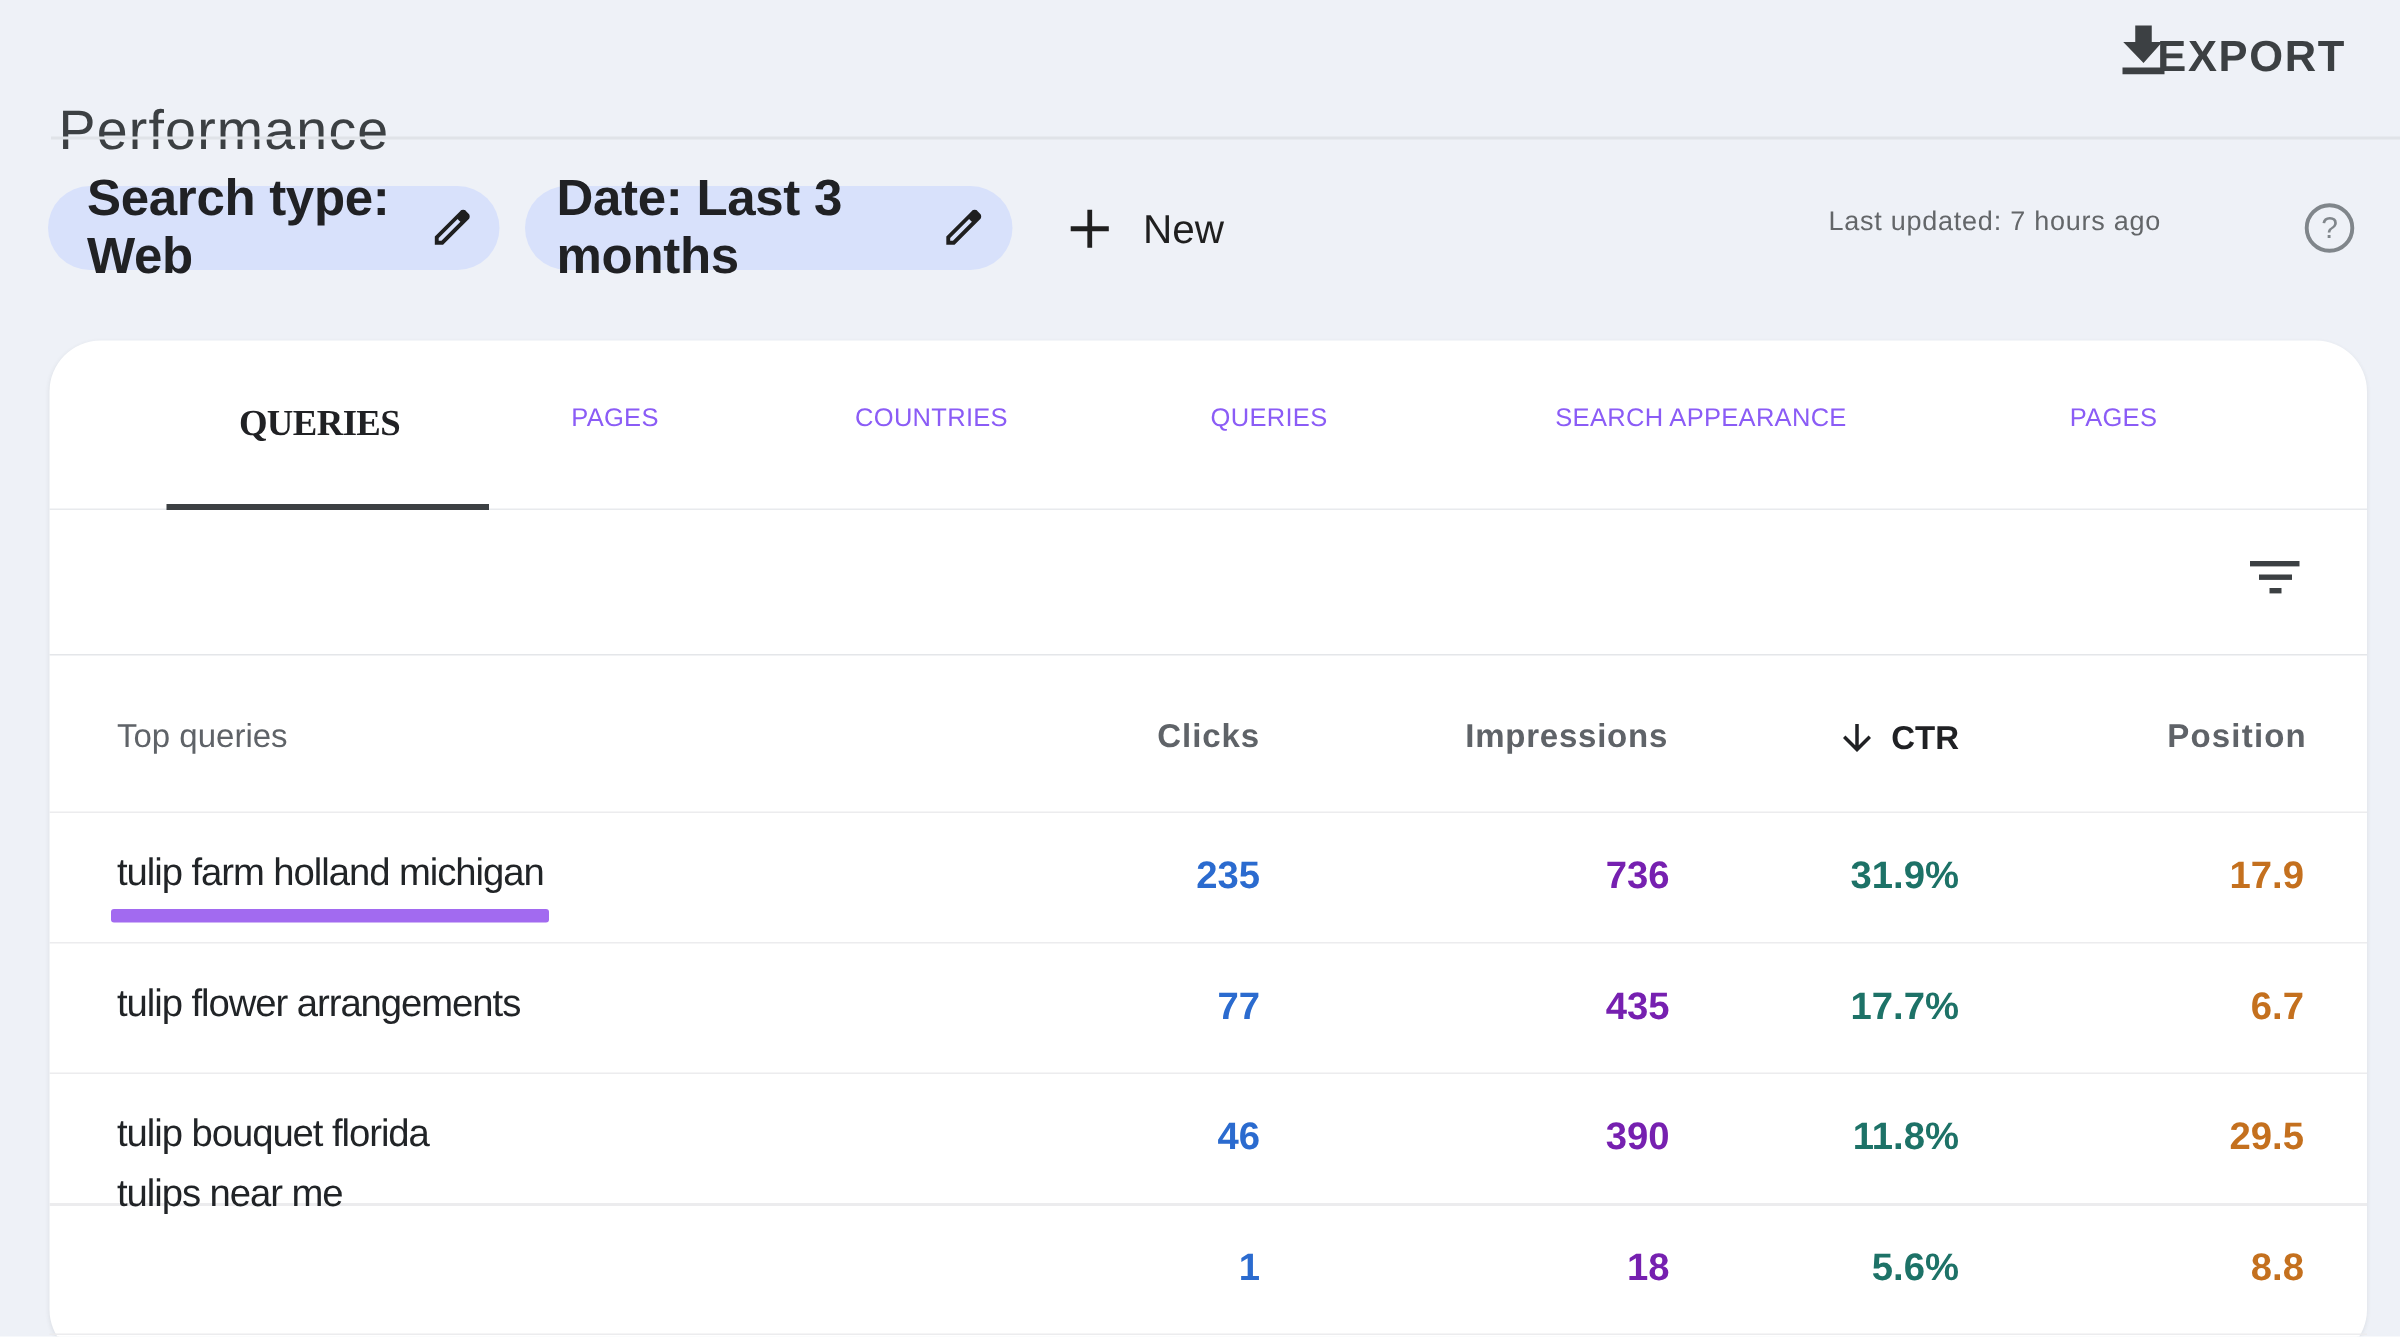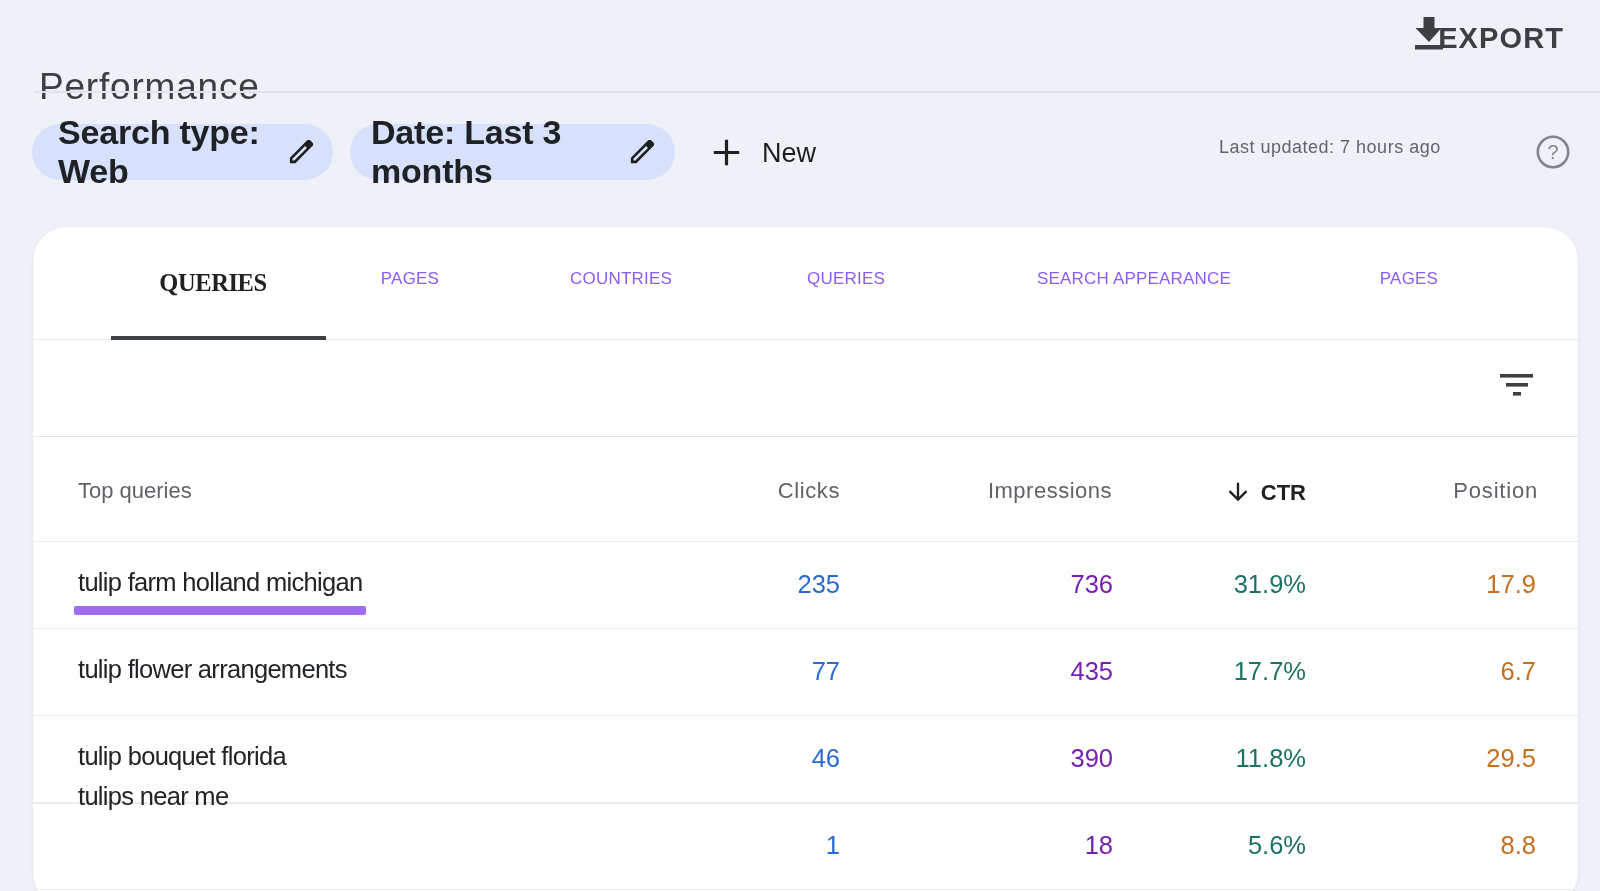--- a/index.html
+++ b/index.html
@@ -33,21 +33,21 @@
   #tabul { left:111px; width:215px; top:336px; height:3.5px; background:#3c4043; }
 
   #filters { left:1500px; top:373px; }
   #sep1 { left:33px; width:1545px; top:435.5px; height:1.5px; background:#e4e6e9; }
 
   .hdr { position:absolute; top:478px; font-size:22px; color:#5f6368; }
   .num { position:absolute; font-size:25.5px; }
   .qry { position:absolute; font-size:25.5px; color:#212427; letter-spacing:-0.7px; }
   .rline { position:absolute; left:33px; width:1545px; height:1.5px; background:#ececee; }
 
-  .r { text-align:right; }
+  .r { text-align:right;font-weight:bold; }
   .blue { color:#2b6bcf; } .purple { color:#7620b0; } .teal { color:#1d7267;padding-left:10px; } .orange { color:#c4701e; }
 </style>
 </head>
 <body>
   <div class="abs" id="title">Performance</div>
   <div class="abs" id="topline"></div>
 
   <div class="abs" id="dlicon">
     <svg width="30" height="36" viewBox="0 0 30 36">
       <path d="M9.5 1 h11 v11 h7 L15 26 1.5 12 h8 z" fill="#3c4043"></path>

